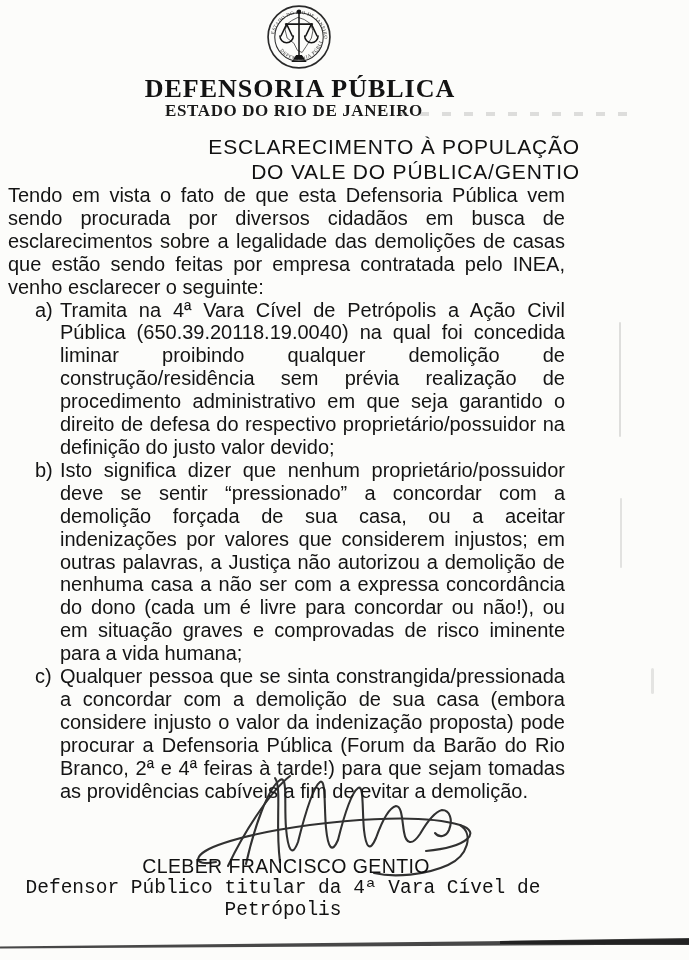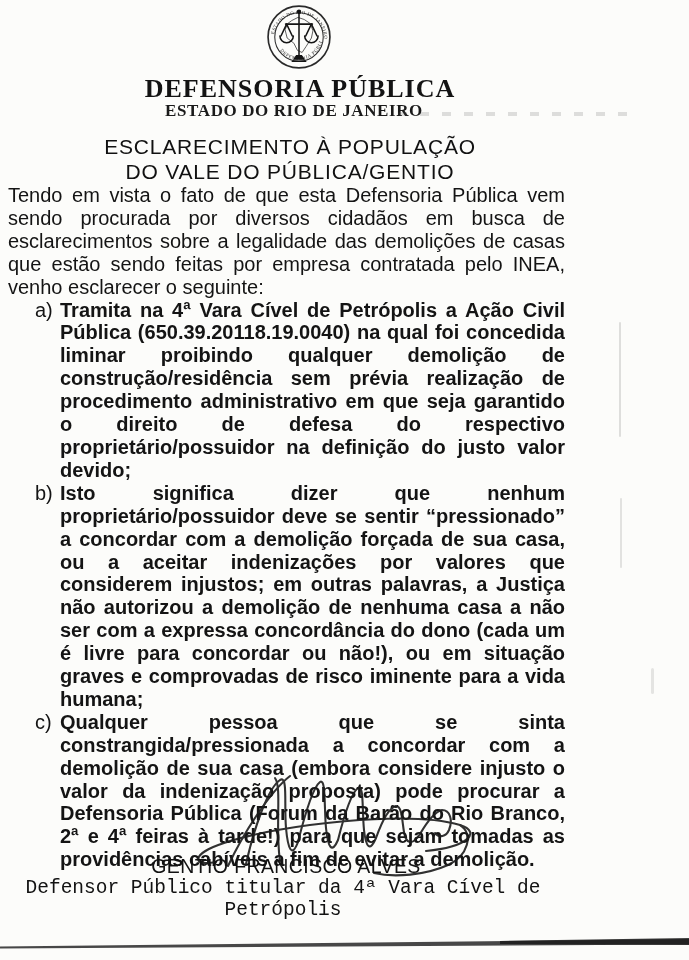--- a/index.html
+++ b/index.html
@@ -49,21 +49,21 @@
     letter-spacing: 0.6px;
     color: #1a1a1a;
   }
 
   
   .doc-title {
     position: absolute;
     left: 0;
     top: 134px;
     width: 580px;
-    text-align: center;
+    text-align: right;
     font-size: 21px;
     line-height: 25px;
     letter-spacing: 0.8px;
     font-weight: 400;
     color: #111;
   }
 
   
   .body-text {
     position: absolute;
@@ -89,21 +89,20 @@
     margin-left: 27px;
   }
   .item-marker {
     flex: 0 0 25px;
     width: 25px;
   }
   .item-text {
     flex: 1 1 auto;
     width: 505px;
     text-align: justify;
-    font-weight: bold;
   }
 
   
   .signature-svg {
     position: absolute;
     left: 128px;
     top: 770px;
     width: 362px;
     height: 118px;
   }
@@ -214,21 +213,21 @@
 
   <svg class="signature-svg" viewBox="0 0 362 118">
     <g fill="none" stroke="#1c1c1c" stroke-width="2.1" stroke-linecap="round" opacity="0.9">
       <path d="M100 96 C118 58 144 20 162 6"></path>
       <path d="M152 92 C147 54 154 18 147 8"></path>
       <path d="M88 92 C64 97 62 84 96 73 C152 54 282 40 332 55 C354 62 340 77 298 81"></path>
       <path d="M118 94 C126 58 140 18 152 10 C160 5 156 34 158 58 C160 80 164 88 170 72 C176 48 184 18 192 12 C198 8 196 36 198 58 C200 78 204 84 210 70 C215 50 222 24 230 18 C236 14 234 40 236 60 C238 78 242 82 248 68 C253 54 260 38 268 36 C274 36 274 50 276 62 C278 74 284 76 292 64 C299 52 306 42 314 40 C322 40 325 50 321 60 C318 67 311 68 307 63"></path>
       <path d="M332 55 C346 64 340 86 320 95 C298 105 266 108 246 103"></path>
     </g>
   </svg>
-  <div class="sig-name">GENTIO FRANCISCO ALVES</div>
+  <div class="sig-name">CLEBER FRANCISCO GENTIO</div>
   <div class="sig-role">Defensor Público titular da 4ª Vara Cível de Petrópolis</div>
 
   <div class="smudge streak-1"></div>
   <div class="smudge streak-2"></div>
   <div class="smudge streak-3"></div>
   <svg class="scan-line-svg" viewBox="0 0 689 20" preserveAspectRatio="none">
     <polygon points="0,12.5 689,5 689,10.5 0,14.5" fill="#2d2d2d" opacity="0.88"></polygon>
     <polygon points="500,7 689,4 689,11 500,10" fill="#1c1c1c" opacity="0.85"></polygon>
   </svg>
 

